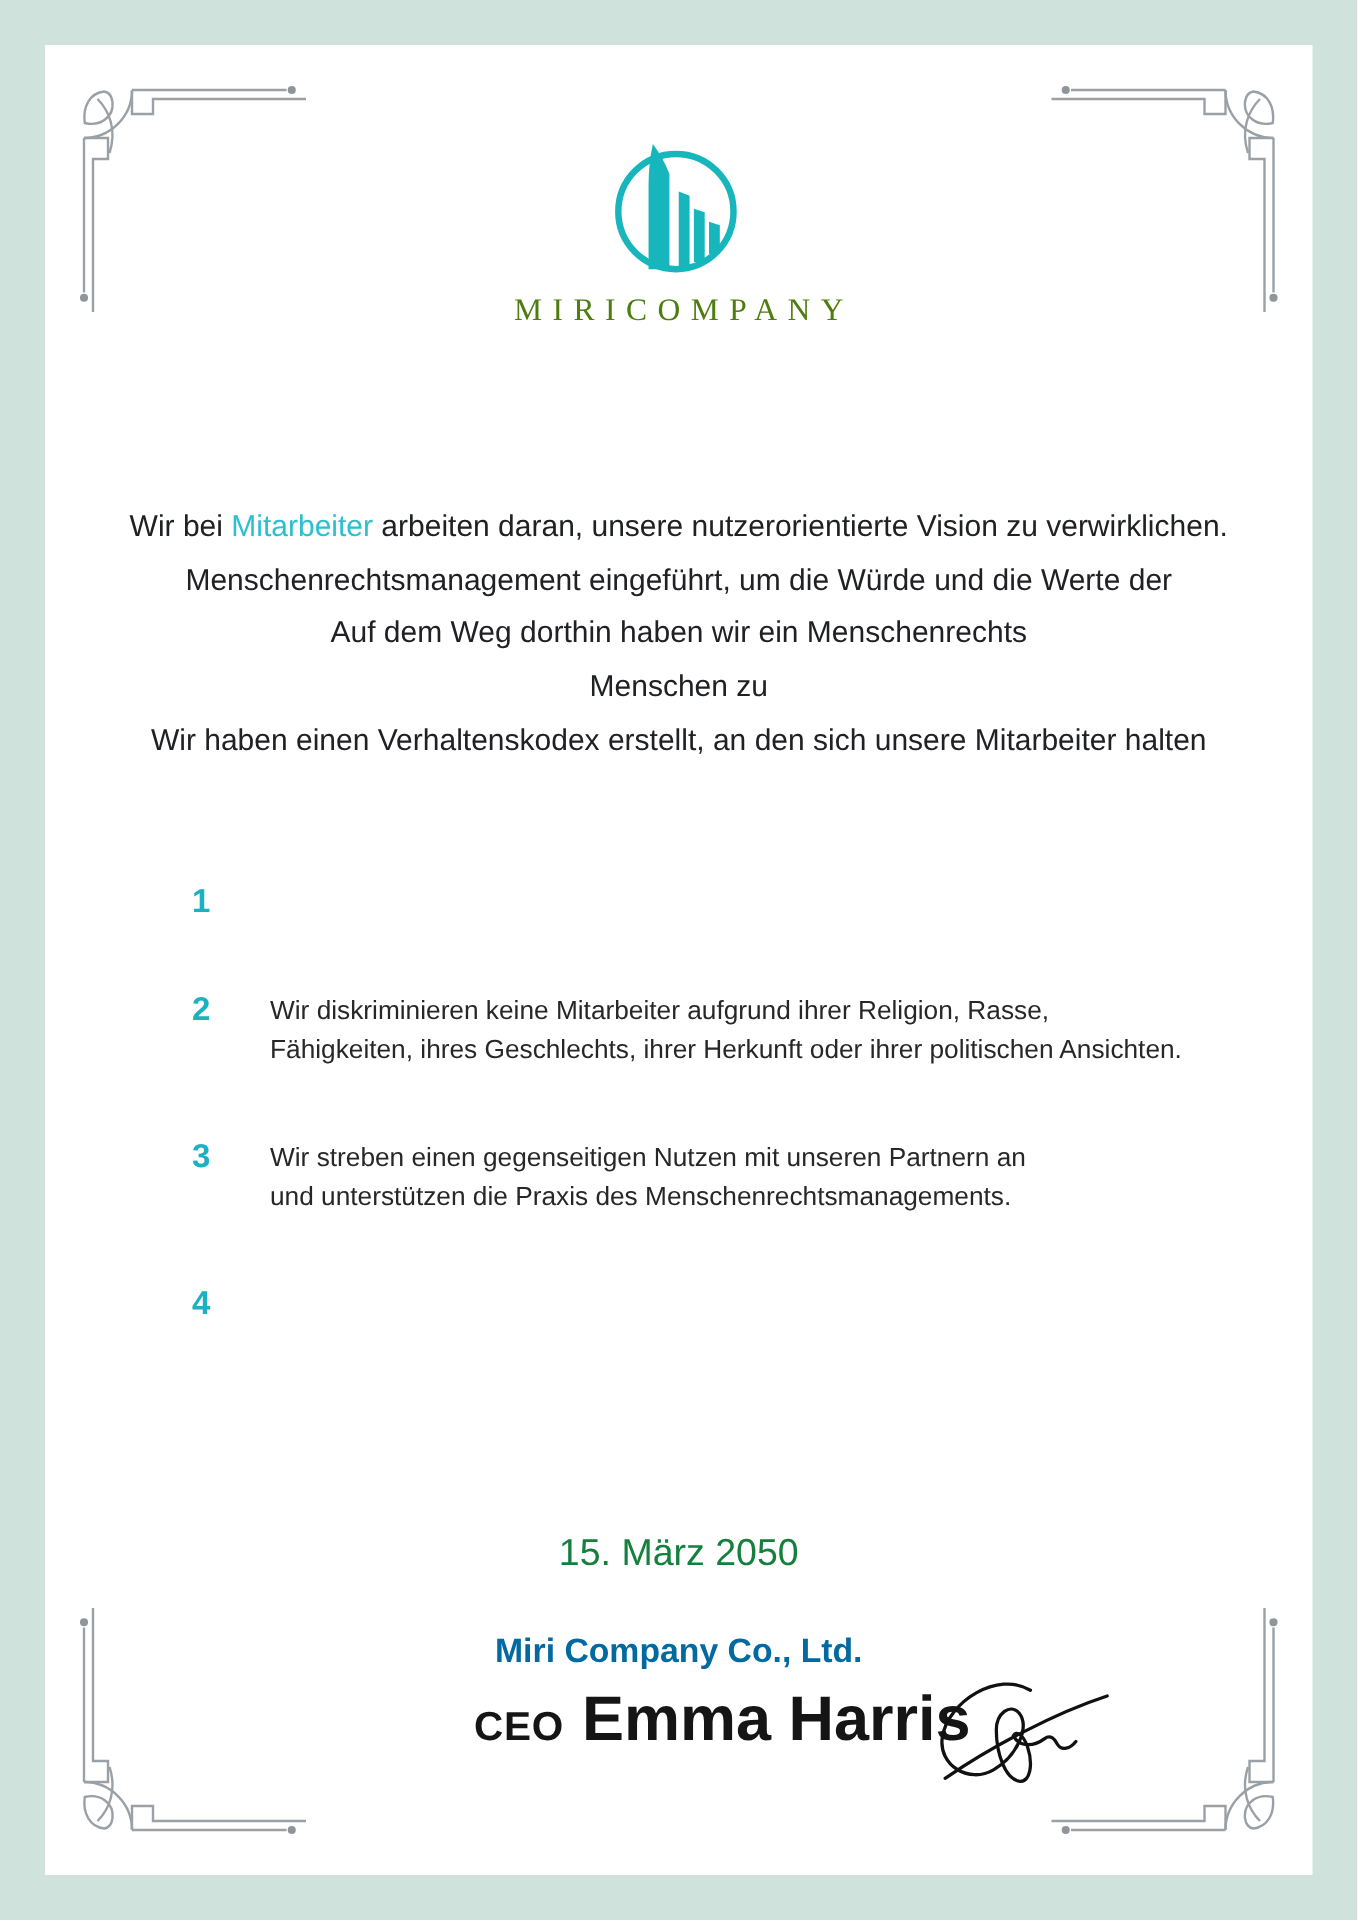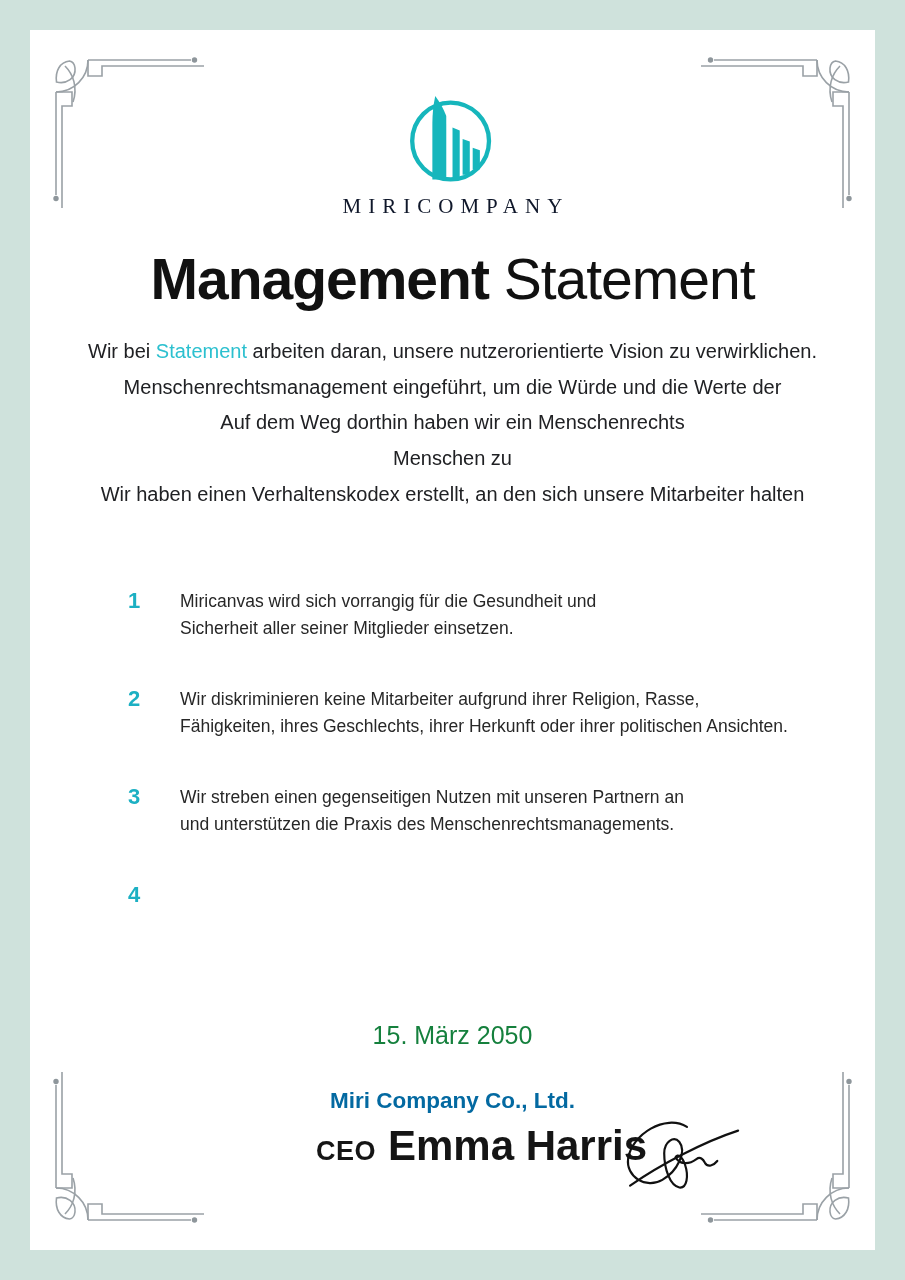--- a/index.html
+++ b/index.html
@@ -21,21 +21,21 @@
   .corner.bl{left:40px;bottom:44px;transform:scaleY(-1);}
   .corner.br{right:40px;bottom:44px;transform:scale(-1,-1);}
 
   .logo-wrap{position:absolute;left:0;top:94px;width:100%;text-align:center;}
   .logo-svg{width:96px;height:96px;display:inline-block;}
   .wordmark{
     position:absolute;left:0;top:194px;width:100%;
     text-align:center;
     font-family:"Liberation Serif", serif;
     font-size:21px;letter-spacing:7px;text-indent:7px;
-    color:#0f172a;
+    color:#4d7c0f;
   }
   .doc-title{
     position:absolute;left:0;top:244px;width:100%;
     text-align:center;font-size:57px;line-height:70px;
     letter-spacing:-1px;color:#111;margin:0;font-weight:400;
   }
   .doc-title .t-bold{font-weight:700;}
   .doc-title .t-light{font-weight:400;}
 
   .intro{
@@ -114,35 +114,32 @@
     <svg class="logo-svg" viewBox="0 0 100 100">
       <circle cx="47.5" cy="49" r="40" stroke="#16b6bc" stroke-width="4.5" fill="none"></circle>
       <path fill="#16b6bc" d="M 31.5,2 C 29.5,11 28.5,21 28.5,31 L 28.5,89 L 43,89 L 43,23 C 40,15 36,8 31.5,2 Z"></path>
       <path fill="#16b6bc" d="M 49.5,35 L 57,38 L 57,87.5 L 49.5,87.5 Z"></path>
       <path fill="#16b6bc" d="M 60,47 L 67.5,49.5 L 67.5,84 L 60,84 Z"></path>
       <path fill="#16b6bc" d="M 70.5,56 L 78,58.5 L 78,78.5 L 70.5,78.5 Z"></path>
     </svg>
   </div>
   <div class="wordmark">MIRICOMPANY</div>
 
-  <h1 class="doc-title"><span class="t-bold">Management</span> <span class="t-light">Statement</span></h1>
 
   <div class="intro">
-    <div><span>Wir bei </span><span class="hl">Statement</span><span> arbeiten daran, unsere nutzerorientierte Vision zu verwirklichen.</span></div>
+    <div><span>Wir bei </span><span class="hl">Mitarbeiter</span><span> arbeiten daran, unsere nutzerorientierte Vision zu verwirklichen.</span></div>
     <div>Menschenrechtsmanagement eingeführt, um die Würde und die Werte der</div>
     <div>Auf dem Weg dorthin haben wir ein Menschenrechts</div>
     <div>Menschen zu</div>
     <div>Wir haben einen Verhaltenskodex erstellt, an den sich unsere Mitarbeiter halten</div>
   </div>
 
   <ul class="principles">
     <li class="principle">
       <span class="p-num">1</span>
-      <span class="p-text">Miricanvas wird sich vorrangig für die Gesundheit und
-Sicherheit aller seiner Mitglieder einsetzen.</span>
     </li>
     <li class="principle">
       <span class="p-num">2</span>
       <span class="p-text">Wir diskriminieren keine Mitarbeiter aufgrund ihrer Religion, Rasse,
 Fähigkeiten, ihres Geschlechts, ihrer Herkunft oder ihrer politischen Ansichten.</span>
     </li>
     <li class="principle">
       <span class="p-num">3</span>
       <span class="p-text">Wir streben einen gegenseitigen Nutzen mit unseren Partnern an
 und unterstützen die Praxis des Menschenrechtsmanagements.</span>

